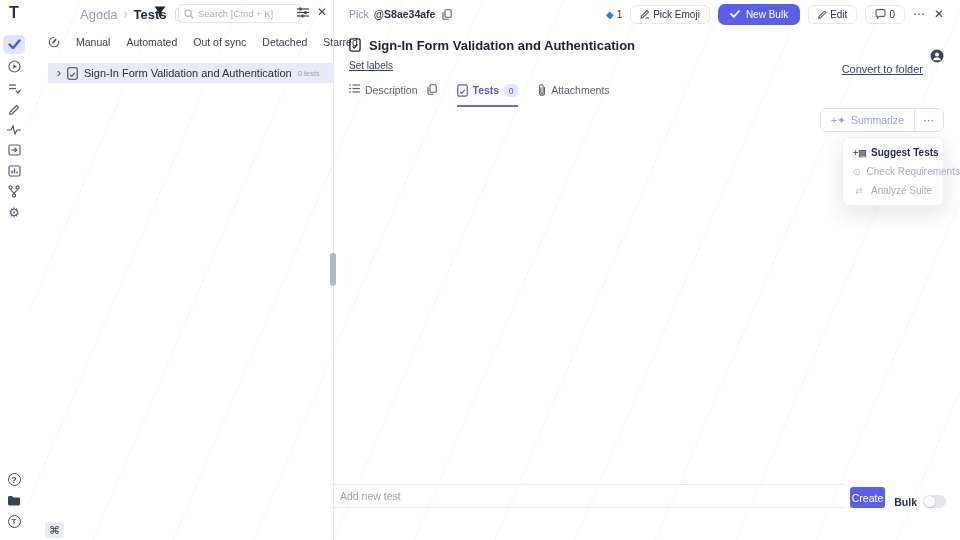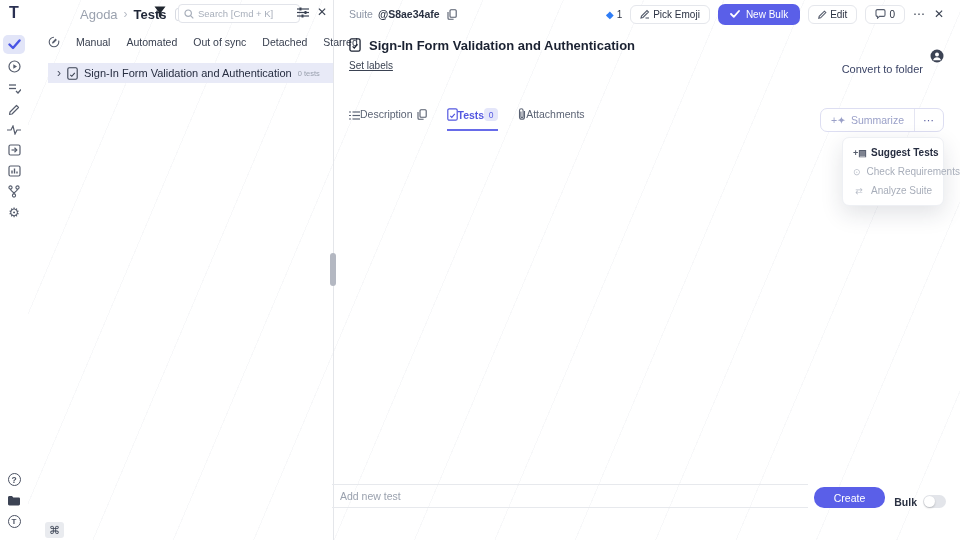--- a/index.html
+++ b/index.html
@@ -50,46 +50,46 @@
   .hdr-right { position:absolute; right:16px; top:3px; height:22px; display:flex; align-items:center; gap:8px; }
   .diamond { font-size:10px; color:#2f7df6; }
   .cnt { font-size:10px; color:#2a3142; margin-left:3px; }
   .pill { display:inline-flex; align-items:center; gap:3px; border:1px solid #e5e7ec; border-radius:6px; padding:3px 9px; font-size:10px; color:#2a3142; background:#fff; cursor:pointer; }
   .btn-primary { display:inline-flex; align-items:center; gap:6px; background:#5a5fe8; color:#fff; border:none; border-radius:7px; padding:5px 12px; font-size:10px; cursor:pointer; font-family:"Liberation Sans", sans-serif; }
   .more-dots { font-size:12px; color:#3a4252; letter-spacing:1px; cursor:pointer; }
 
   
   .detail-title { font-size:13px; font-weight:bold; color:#1b2232; margin-left:8px; white-space:nowrap; }
   .convert-wrap { position:absolute; right:16px; top:37px; display:flex; align-items:center; gap:7px; }
-  .convert-link { font-size:11px; color:#3b4466; cursor:pointer;margin-top:26px; }
+  .convert-link { font-size:11px; color:#3b4466; text-decoration:underline; cursor:pointer;margin-top:26px; }
   .set-labels { position:absolute; left:349px; top:60px; font-size:10px; color:#3a4252; text-decoration:underline; cursor:pointer; }
 
   
   .dtabs { position:absolute; left:349px; top:84px; display:flex; align-items:flex-start; gap:20px; }
-  .dtab { display:flex; align-items:flex-end; font-size:10.5px; color:#5b6374; padding-bottom:8px; cursor:pointer;margin-top:24px; }
+  .dtab { display:flex; align-items:flex-start; gap:5px; font-size:10.5px; color:#5b6374; padding-bottom:8px; cursor:pointer; }
   .dtab.active { color:#5458e0; font-weight:bold; border-bottom:2px solid #676be9; }
   .tab-badge { display:inline-flex; align-items:center; justify-content:center; min-width:14px; height:13px; background:#e4e6fa; border-radius:4px; font-size:8.5px; color:#5458e0; font-weight:normal; padding:0 2px; }
 
   
   .summarize { position:absolute; right:16px; top:108px; height:24px; display:flex; align-items:center; border:1px solid #dddef2; border-radius:7px; background:#fff; overflow:hidden; }
   .summarize .sz-main { display:flex; align-items:center; gap:5px; padding:0 10px; font-size:10.5px; color:#9aa0c8; cursor:pointer; height:100%; }
   .summarize .sz-more { padding:0 8px; border-left:1px solid #e4e5f2; color:#5b5fa0; font-size:11px; letter-spacing:1px; cursor:pointer; height:100%; display:flex; align-items:center; }
   .ai-menu { position:absolute; right:16px; top:137px; width:102px; background:#fff; border:1px solid #eef0f4; border-radius:7px; box-shadow:0 8px 22px rgba(30,35,60,0.13); padding:5px 0; }
   .ai-item { display:flex; align-items:center; gap:6px; padding:4px 10px; font-size:10px; cursor:pointer; white-space:nowrap; }
   .ai-item .ai-ic { font-size:9px; width:12px; text-align:center; }
   .ai-item.enabled { color:#262d40; font-weight:bold; }
   .ai-item.enabled .ai-ic { color:#565d6d; }
   .ai-item.disabled { color:#a8aeba; }
   .ai-item.disabled .ai-ic { color:#b8bdc8; }
 
   
   .footer { position:absolute; left:332px; right:14px; top:484px; height:24px; display:flex; align-items:flex-end; }
   .footer input { flex:1; height:24px; border:none; border-top:1px solid #e7e9ed; border-bottom:1px solid #e7e9ed; outline:none; font-size:10.5px; color:#3a4252; padding:0 8px; font-family:"Liberation Sans", sans-serif; background:transparent; }
   .footer input::placeholder { color:#9aa1ae; }
-  .btn-create { background:#5a5fe8; color:#fff; border:none; border-radius:10px; height:21px; padding:0 20px; font-size:10.5px; margin-left:6px; cursor:pointer; font-family:"Liberation Sans", sans-serif; }
+  .btn-create { background:#5a5fe8; color:#fff; border:none; border-radius:3px; height:21px; padding:0 2px; font-size:10.5px; margin-left:6px; cursor:pointer; font-family:"Liberation Sans", sans-serif; }
   .bulk-label { font-size:10.5px; font-weight:bold; color:#2a3142; margin:16px 6px 0 9px; }
   .toggle { width:23px; height:13px; background:#e3e5ea; border-radius:7px; position:relative; cursor:pointer; }
   .toggle .knob { position:absolute; left:1px; top:1px; width:11px; height:11px; background:#fff; border-radius:50%; box-shadow:0 1px 2px rgba(0,0,0,0.2); }
 
   svg { display:block; }
 </style>
 </head>
 <body>
 
 <div class="stage">
@@ -247,21 +247,21 @@
         </svg>
     </span>
     <span class="tree-title">Sign-In Form Validation and Authentication</span>
     <span class="tree-count">0 tests</span>
   </div>
 
   <div class="vdivider"></div>
   <div class="vhandle"></div>
 
   <div class="abs row" style="left:349px; top:6px; height:16px;">
-    <span class="suite-label">Suite</span>
+    <span class="suite-label">Pick</span>
     <span class="suite-id">@S8ae34afe</span>
     <span class="ic" style="margin-left:7px; cursor:pointer;">
       <svg width="10" height="11" viewBox="0 0 10 11">
           <rect x="3" y="0.8" width="6.2" height="7.4" rx="1" fill="none" stroke="#565d6d" stroke-width="1.1"></rect>
           <path d="M1 3 L1 9.2 C1 9.8 1.4 10.2 2 10.2 L6.6 10.2" fill="none" stroke="#565d6d" stroke-width="1.1"></path>
         </svg>
     </span>
   </div>
 
   <div class="hdr-right">

